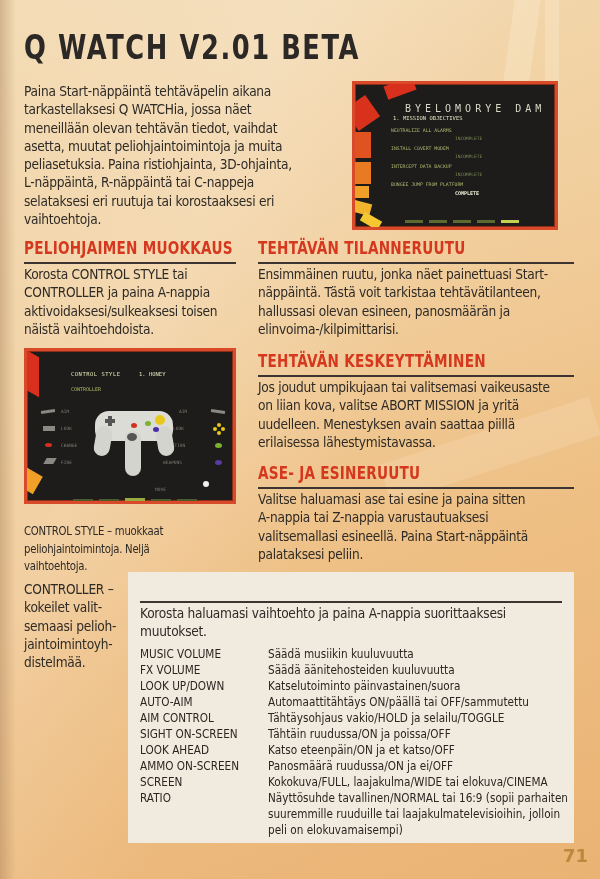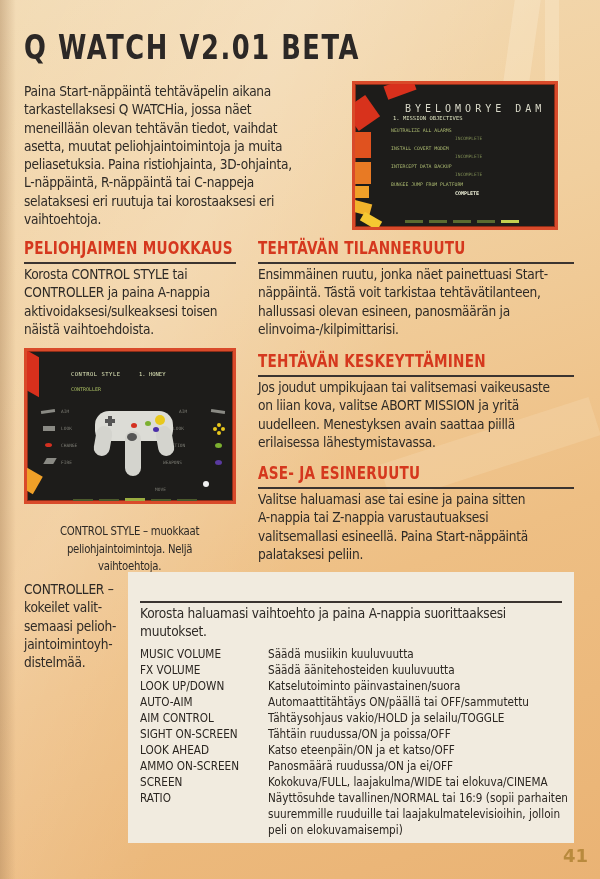--- a/index.html
+++ b/index.html
@@ -161,21 +161,21 @@
   <div class="seg" style="left:128px;top:64px;width:10px;height:10px;border-radius:50%;background:#e8c81c;"></div>
   <div class="seg" style="left:100px;top:82px;width:10px;height:8px;border-radius:50%;background:#555;"></div>
 
   <div class="seg" style="left:46px;top:148px;width:20px;height:3px;background:#4c5a2c;"></div>
   <div class="seg" style="left:72px;top:148px;width:20px;height:3px;background:#4c5a2c;"></div>
   <div class="seg" style="left:98px;top:147px;width:20px;height:4px;background:#9aac40;"></div>
   <div class="seg" style="left:124px;top:148px;width:20px;height:3px;background:#4c5a2c;"></div>
   <div class="seg" style="left:150px;top:148px;width:20px;height:3px;background:#4c5a2c;"></div>
 </div>
 
-<div class="body-text" style="left:24px;top:522px;width:240px;font-size:12.8px;line-height:17.5px;font-family:'DejaVu Sans Condensed','DejaVu Sans',sans-serif;text-align:center;">
+<div class="body-text" style="left:24px;top:522px;width:240px;font-size:12.8px;line-height:17.5px;font-family:'DejaVu Sans Condensed','DejaVu Sans',sans-serif;">
   <div style="transform:scaleX(0.88);transform-origin:left top;white-space:nowrap;">CONTROL STYLE – muokkaat</div>
   <div style="transform:scaleX(0.88);transform-origin:left top;white-space:nowrap;">peliohjaintoimintoja. Neljä</div>
   <div style="transform:scaleX(0.88);transform-origin:left top;white-space:nowrap;">vaihtoehtoja.</div>
 </div>
 <div class="body-text cond" style="left:24px;top:580px;width:120px;">
   <div>CONTROLLER –</div>
   <div>kokeilet valit-</div>
   <div>semaasi pelioh-</div>
   <div>jaintoimintoyh-</div>
   <div>distelmää.</div>
@@ -256,13 +256,13 @@
     <span class="v">Näyttösuhde tavallinen/NORMAL tai 16:9 (sopii parhaiten</span>
   </div>
   <div class="menu-row" style="left:12px;top:234px;">
     <span class="v">suuremmille ruuduille tai laajakulmatelevisioihin, jolloin</span>
   </div>
   <div class="menu-row" style="left:12px;top:250px;">
     <span class="v">peli on elokuvamaisempi)</span>
   </div>
 </div>
 
-<div class="page-num">41</div>
+<div class="page-num">71</div>
 
 </body></html>

